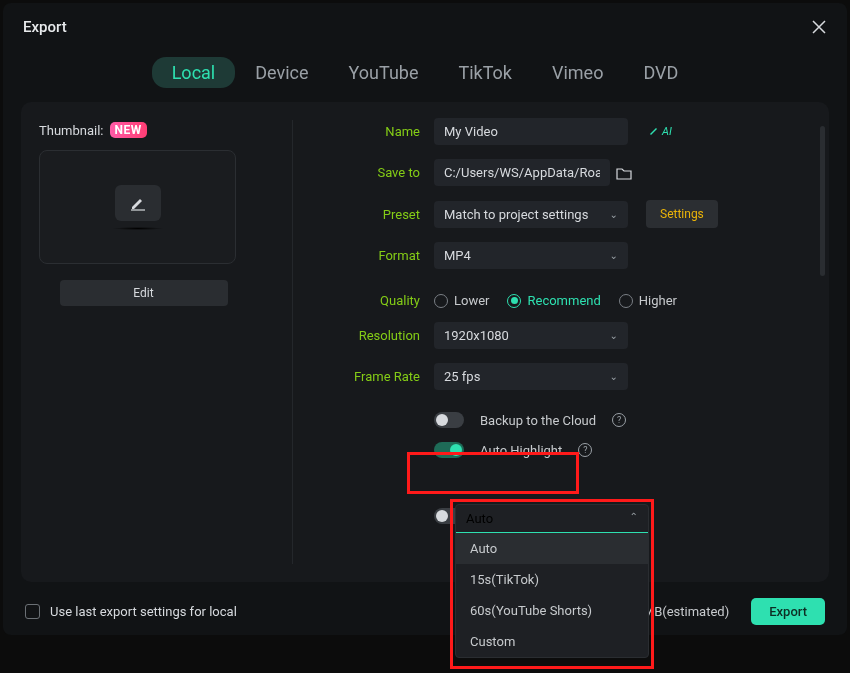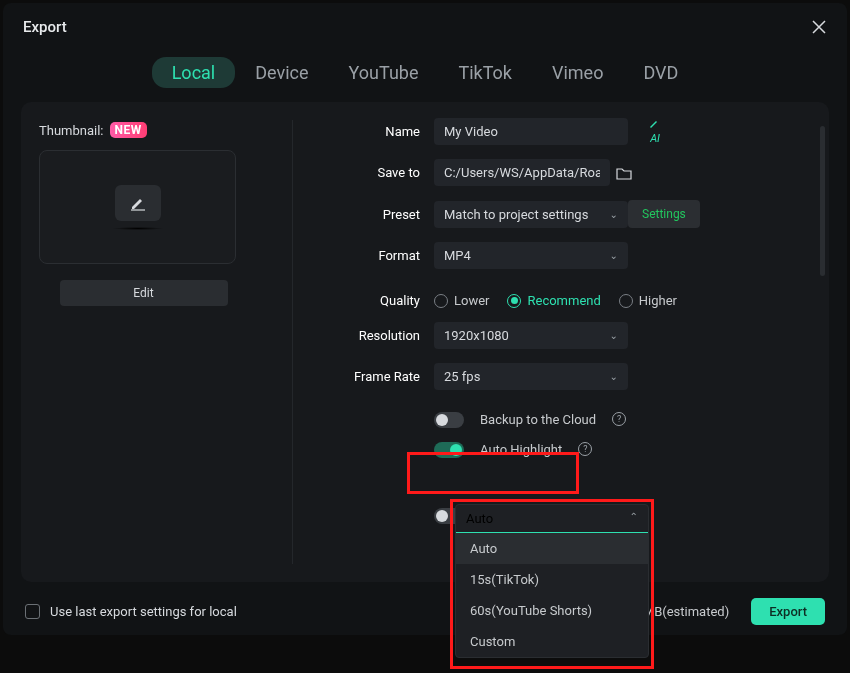--- a/index.html
+++ b/index.html
@@ -16,36 +16,36 @@
   .thumb-row { display: flex; align-items: center; gap: 6px; }
   .thumb-label { font-size: 13px; color: #d7dade; }
   .new-badge { background: linear-gradient(90deg,#ff5ca8,#ff3d73); color: #fff; font-size: 12px; font-weight: 700; padding: 1px 5px; border-radius: 5px; letter-spacing: 0.5px; }
   .thumb-box { width: 197px; height: 114px; background: #1a1c1f; border: 1px solid #2b2e32; border-radius: 8px; margin-top: 12px; display:flex; align-items:center; justify-content:center; flex-direction:column;}
   .thumb-icon { width: 46px; height: 36px; background: #2a2d31; border-radius: 6px; display:flex; align-items:center; justify-content:center;}
   .shadow-line{ width:52px; height:3px; background: radial-gradient(ellipse, #000 0%, transparent 70%); margin-top:6px;}
   .edit-btn { width: 168px; height: 26px; background: #2a2d31; border-radius: 4px; margin: 16px auto 0; display:flex; align-items:center; justify-content:center; font-size:12px; color:#d7dade; cursor:pointer;}
   .divider { position: absolute; left: 271px; top: 18px; bottom: 18px; width: 1px; background: #24272b; }
   .right-col { flex: 1; padding: 16px 20px 10px 34px; position: relative; }
   .row { display: flex; align-items: center; margin-bottom: 14px; }
-  .label { width: 120px; text-align: right; font-size: 13px; color: #ffffff; margin-right: 14px; }
+  .label { width: 120px; text-align: right; font-size: 13px; color: #84cc16; margin-right: 14px; }
   .input, .select { background: #22252a; border: none; color: #d7dade; font-size: 13px; padding: 6px 10px; border-radius: 4px; }
   .input { width: 194px; }
   .path-input { width: 176px; }
   .select { width: 194px; display:flex; align-items:center; justify-content:space-between; cursor:pointer;}
   .chev { font-size:10px; color:#9aa0a6;}
-  .ai-icon { margin-left: 20px; color: #2ee0b0; font-size: 11px; display:flex; align-items:flex-end; gap:2px; cursor:pointer;flex-direction:column;}
+  .ai-icon { margin-left: 20px; color: #2ee0b0; font-size: 11px; display:flex; align-items:flex-start; gap:2px; cursor:pointer;}
   .folder-icon { margin-left: 6px; width: 18px; display:flex; align-items:center; cursor:pointer;}
-  .settings-btn { padding: 7px 14px; background: #2b2e32; border-radius: 4px; font-size: 12px; color:#22c55e; cursor:pointer;}
+  .settings-btn { margin-left: 18px; padding: 7px 14px; background: #2b2e32; border-radius: 4px; font-size: 12px; color:#eab308; cursor:pointer;}
   .radio-group { display: flex; gap: 18px; align-items:center;}
   .radio { display:flex; align-items:center; gap:6px; font-size:13px; cursor:pointer;}
   .rcircle{ width:14px; height:14px; border-radius:50%; border:1.5px solid #7a7f85;}
   .rcircle.sel{ border-color:#2ee0b0; display:flex; align-items:center; justify-content:center;}
   .rcircle.sel::after{ content:""; width:7px; height:7px; border-radius:50%; background:#2ee0b0;}
   .radio.sel .rlabel{ color:#2ee0b0;}
-  .toggle-row { display:flex; align-items:flex-start; gap:16px; margin-left:134px; margin-bottom:14px;}
+  .toggle-row { display:flex; align-items:center; gap:16px; margin-left:134px; margin-bottom:14px;}
   .toggle { width:30px; height:16px; background:#3a3e43; border-radius:10px; position:relative; cursor:pointer;}
   .toggle.off::after{ content:""; position:absolute; left:2px; top:2px; width:12px; height:12px; background:#d7dade; border-radius:50%;}
   .toggle.on{ background:#1e6b57;}
   .toggle.on::after{ content:""; position:absolute; right:2px; top:2px; width:12px; height:12px; background:#2ee0b0; border-radius:50%;}
   .toggle-label{ font-size:13px;}
   .help-icon{ width:14px; height:14px; border:1.2px solid #9aa0a6; border-radius:50%; display:flex; align-items:center; justify-content:center; font-size:9px; color:#9aa0a6; cursor:pointer;}
   .red-box1{ position:absolute; border:3px solid #ff1a1a; pointer-events:none;}
   .scroll-bar{ position:absolute; right:4px; top:24px; width:5px; height:150px; background:#2a2d31; border-radius:3px;}
   .footer { position:absolute; bottom:0; left:0; right:0; padding: 10px 22px; display:flex; align-items:center; justify-content:space-between;}
   .checkbox-row{ display:flex; align-items:center; gap:10px; font-size:13px; color:#d7dade;}

